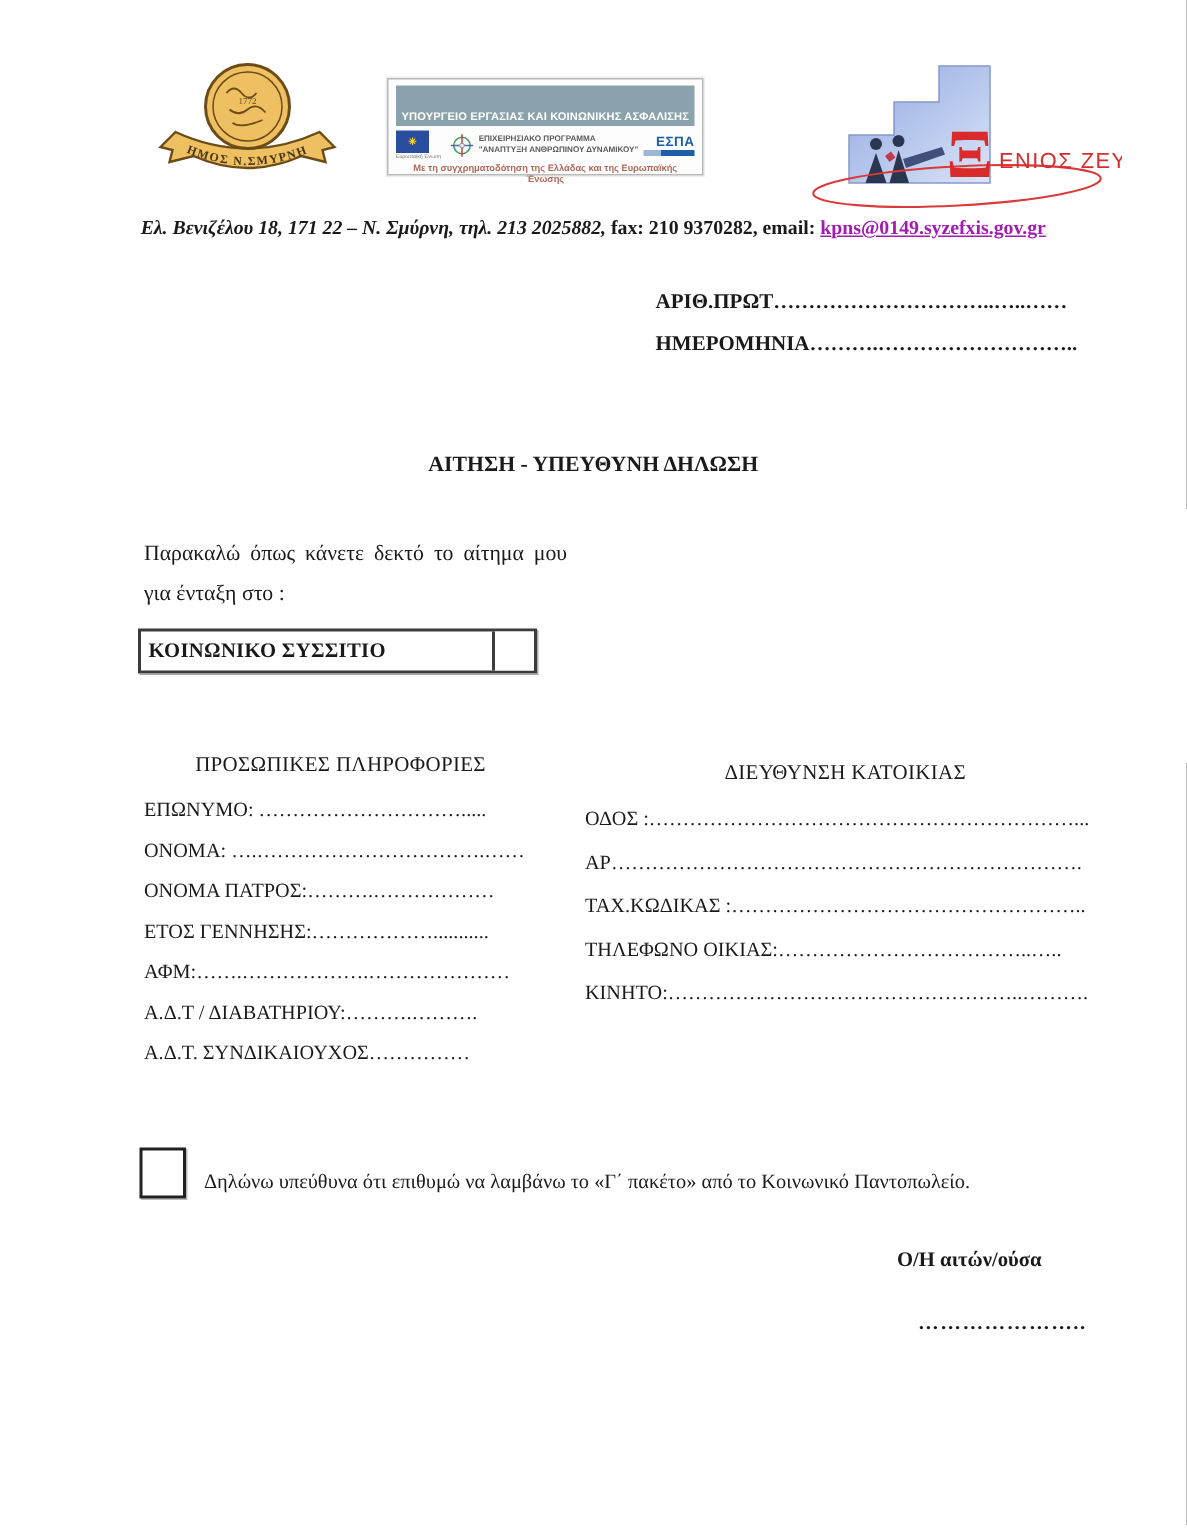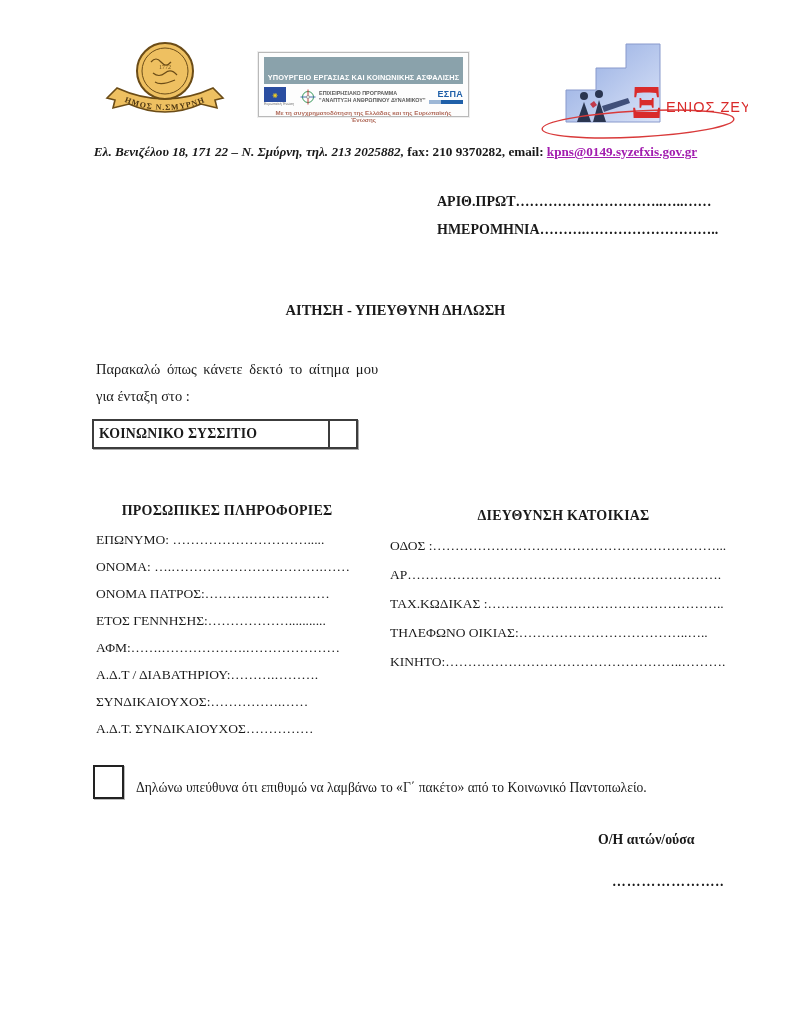--- a/index.html
+++ b/index.html
@@ -51,21 +51,21 @@
   
   .request { position:absolute; left:96px; top:356px; font-size:14.5px; line-height:27px; }
   .request .j { word-spacing:3px; }
   
   .service-box { position:absolute; left:92px; top:419px; width:266px; height:30px; display:flex; border:2px solid #3c3c3c; box-shadow:1px 1px 0 #aaa;text-align:right; }
   .service-box .cell-label { flex:1 1 auto; border-right:2px solid #3c3c3c; display:flex; align-items:center; padding-left:5px; font-weight:bold; font-size:13.8px; letter-spacing:.2px; }
   .service-box .cell-check { flex:0 0 26px; background:#fff; }
   
   .col-left  { position:absolute; left:96px;  top:503px; width:262px; }
   .col-right { position:absolute; left:390px; top:508px; width:347px; }
-  .col-head { font-weight:bold; font-size:14px; text-align:center; margin-bottom:7px; letter-spacing:.2px; }
+  .col-head { font-weight:normal; font-size:14px; text-align:center; margin-bottom:7px; letter-spacing:.2px; }
   .field { font-size:13.5px; white-space:nowrap; overflow:hidden; }
   .col-left  .field { line-height:27px; height:27px; }
   .col-right .field { line-height:29px; height:29px; }
   
   .decl-check { position:absolute; left:93px; top:765px; width:31px; height:34px; border:2px solid #222; background:#fff; box-shadow:1px 1px 0 #bbb; }
   .decl-text { position:absolute; left:136px; top:780px; width:590px; font-size:13.6px; }
   
   .sig-label { position:absolute; left:598px; top:832px; font-weight:bold; font-size:13.8px; }
   .sig-line  { position:absolute; left:612px; top:874px; font-size:13.8px; font-weight:bold; letter-spacing:1px; }
 </style>
@@ -172,21 +172,20 @@
   </div>
 
   <div class="col-left">
     <div class="col-head">ΠΡΟΣΩΠΙΚΕΣ ΠΛΗΡΟΦΟΡΙΕΣ</div>
     <div class="field">ΕΠΩΝΥΜΟ:   ………………………….....</div>
     <div class="field">ΟΝΟΜΑ:   ….…………………………….……</div>
     <div class="field">ΟΝΟΜΑ ΠΑΤΡΟΣ:……….………………</div>
     <div class="field">ΕΤΟΣ ΓΕΝΝΗΣΗΣ:………………...........</div>
     <div class="field">ΑΦΜ:…….……………….…………………</div>
     <div class="field">Α.Δ.Τ / ΔΙΑΒΑΤΗΡΙΟΥ:……….……….</div>
-    <div class="field">ΣΥΝΔΙΚΑΙΟΥΧΟΣ:…………….……</div>
     <div class="field">Α.Δ.Τ. ΣΥΝΔΙΚΑΙΟΥΧΟΣ……………</div>
   </div>
 
   <div class="col-right">
     <div class="col-head">ΔΙΕΥΘΥΝΣΗ ΚΑΤΟΙΚΙΑΣ</div>
     <div class="field">ΟΔΟΣ :………………………………………………………...</div>
     <div class="field">ΑΡ…………………………………………………………….</div>
     <div class="field">ΤΑΧ.ΚΩΔΙΚΑΣ :……………………………………………..</div>
     <div class="field">ΤΗΛΕΦΩΝΟ ΟΙΚΙΑΣ:………………………………..…..</div>
     <div class="field">ΚΙΝΗΤΟ:……………………………………………..……….</div>

